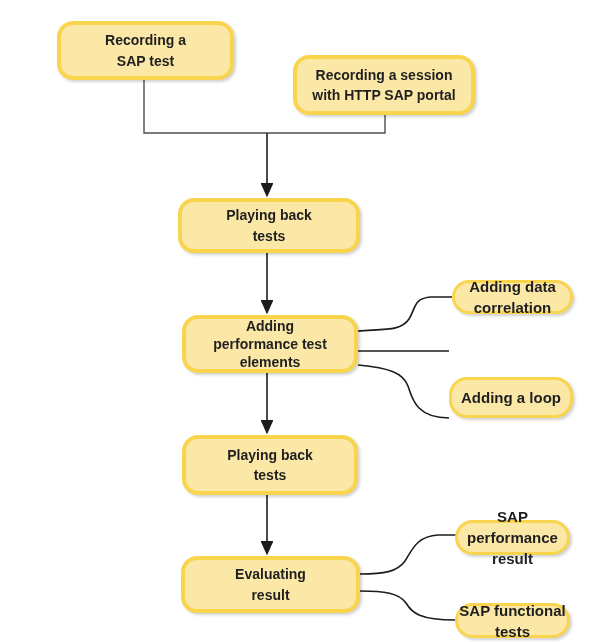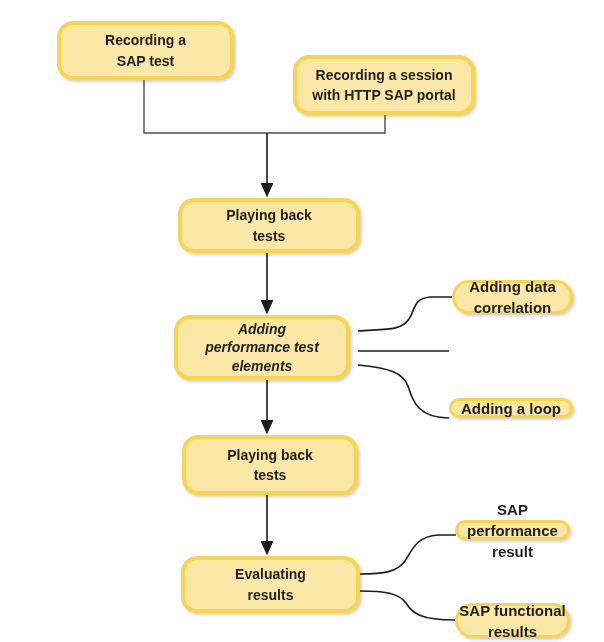--- a/index.html
+++ b/index.html
@@ -44,28 +44,28 @@
     border-width: 3px;
   }
   .pill .label {
     font-size: 15px;
     line-height: 1.4;
   }
   
   #node-recording-sap-test   { left: 57px;  top: 21px;  width: 177px; height: 59px; }
   #node-recording-session    { left: 293px; top: 20px;  width: 182px; height: 60px; margin-top: 35px; }
   #node-playing-back-1       { left: 178px; top: 198px; width: 182px; height: 55px; }
-  #node-adding-elements      { left: 174px; top: 315px; width: 176px; height: 65px; font-style: italic; }
+  #node-adding-elements      { left: 182px; top: 315px; width: 176px; height: 58px; }
   #node-playing-back-2       { left: 182px; top: 435px; width: 176px; height: 60px; }
   #node-evaluating-results   { left: 181px; top: 556px; width: 179px; height: 57px; }
   
   #node-data-correlation     { left: 452px; top: 280px; width: 121px; height: 34px; }
   #node-verification-points  { left: 449px; top: 338px; width: 124px; height: 37px; }
-  #node-adding-loop          { left: 449px; top: 398px; width: 124px; height: 20px; justify-content: center; }
-  #node-perf-result          { left: 455px; top: 520px; width: 115px; height: 20px; }
+  #node-adding-loop          { left: 449px; top: 377px; width: 124px; height: 41px; justify-content: center; }
+  #node-perf-result          { left: 455px; top: 520px; width: 115px; height: 35px; }
   #node-func-report          { left: 455px; top: 603px; width: 115px; height: 35px; }
 </style>
 </head>
 <body>
 
 <div id="canvas">
 
   <svg id="connector-layer" viewBox="0 0 604 642" xmlns="http://www.w3.org/2000/svg">
     <defs>
       <marker id="arrowhead" markerWidth="9" markerHeight="8" refX="7.5" refY="4" orient="auto">
@@ -108,36 +108,36 @@
 elements</span>
   </div>
 
   <div class="node" id="node-playing-back-2">
     <span class="label">Playing back
 tests</span>
   </div>
 
   <div class="node" id="node-evaluating-results">
     <span class="label">Evaluating
-results</span>
+result</span>
   </div>
 
   <div class="node pill" id="node-data-correlation">
     <span class="label">Adding data
 correlation</span>
   </div>
 
 
   <div class="node pill" id="node-adding-loop">
     <span class="label">Adding a loop</span>
   </div>
 
   <div class="node pill" id="node-perf-result">
     <span class="label">SAP performance
 result</span>
   </div>
 
   <div class="node pill" id="node-func-report">
     <span class="label">SAP functional
-results</span>
+tests</span>
   </div>
 
 </div>
 
 </body></html>

